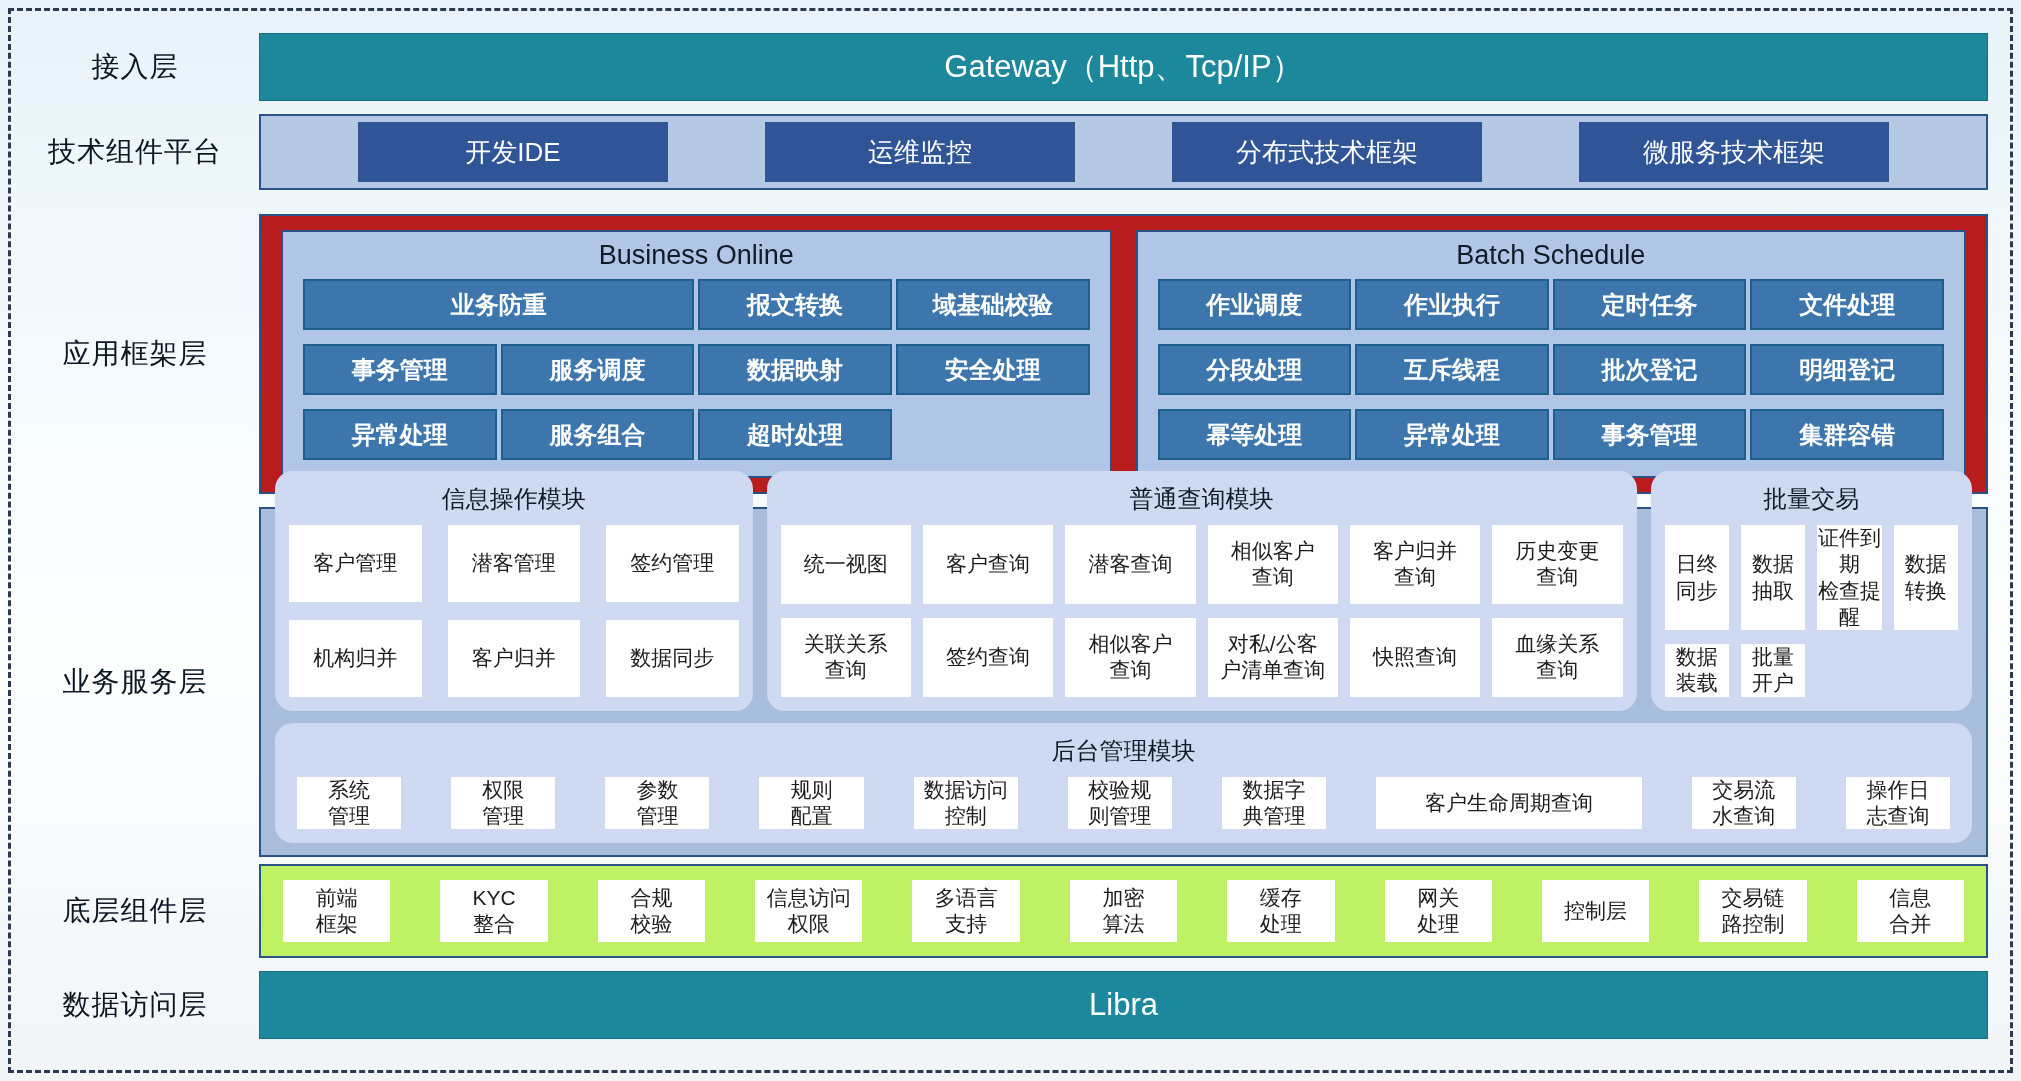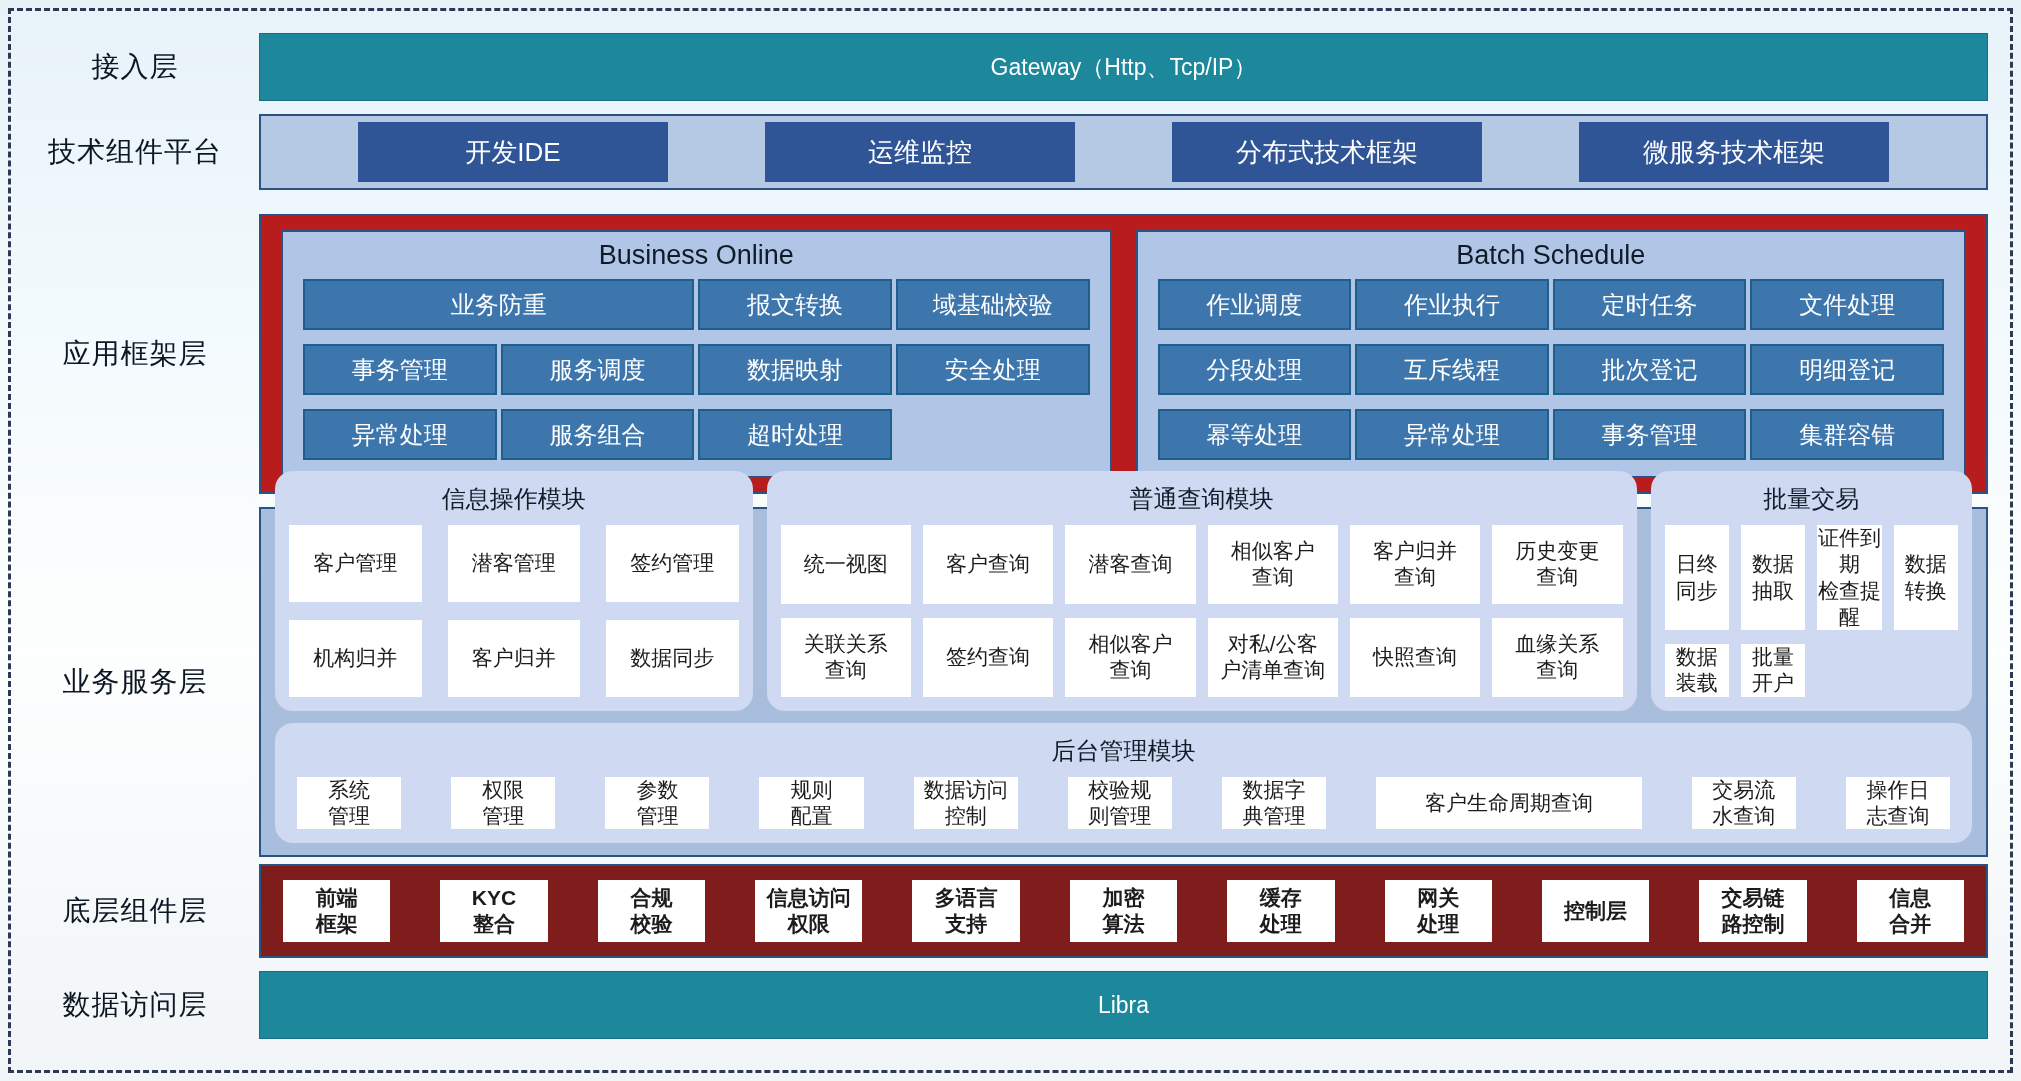--- a/index.html
+++ b/index.html
@@ -15,21 +15,21 @@
   .layer-row{display:flex;align-items:stretch;flex:0 0 auto;}
   .layer-label{
     width:248px;flex:0 0 248px;display:flex;align-items:center;justify-content:center;
     font-size:28px;color:#0c1724;letter-spacing:1px;
   }
   .layer-content{flex:1;margin-right:22px;display:flex;}
 
   
   .teal-bar{
     flex:1;background:#1d879b;border:1px solid #156f80;display:flex;align-items:center;
-    justify-content:center;color:#ffffff;font-size:23px;
+    justify-content:center;color:#ffffff;font-size:31px;
   }
 
   
   .tech-bar{
     flex:1;background:#b5c8e4;border:2px solid #2b5284;display:flex;align-items:center;
     justify-content:space-evenly;
   }
   .tech-btn{
     width:310px;height:60px;background:#2f5597;color:#ffffff;font-size:26px;
     display:flex;align-items:center;justify-content:center;
@@ -42,21 +42,21 @@
   }
   .sub-panel{
     flex:1;border:2px solid #2b5284;background:#b1c5e6;display:flex;flex-direction:column;
     box-sizing:border-box;
   }
   .sub-title{
     text-align:center;font-size:27px;color:#0f1b27;padding:8px 0 2px;flex:0 0 auto;
   }
   .fw-grid{
     flex:1;display:grid;grid-template-columns:repeat(4,1fr);gap:14px 4px;
-    padding:6px 20px 16px;box-sizing:border-box;
+    padding:6px 20px 16px;box-sizing:border-box;font-weight:bold;
   }
   .bo-grid > div:first-child{grid-column:span 2;}
   .fw-btn{
     background:#3d76ad;border:2px solid #1f5f8c;color:#ffffff;font-size:24px;
     display:flex;align-items:center;justify-content:center;box-sizing:border-box;
   }
 
   
   .bs-panel{
     flex:1;background:#a9bedd;border:2px solid #2b5284;padding:12px 14px;
@@ -83,22 +83,22 @@
     white-space:pre-line;box-sizing:border-box;
   }
   .admin-card{flex:0 0 112px;}
   .admin-grid{
     flex:1;display:grid;grid-template-columns:repeat(7,1fr) 2.55fr 1fr 1fr;
     gap:0 50px;padding:0 8px;
   }
 
   
   .base-panel{
-    flex:1;background:#7f1d1d;border:2px solid #2b5284;display:grid;
-    grid-template-columns:repeat(11,1fr);gap:50px;padding:14px 22px;box-sizing:border-box;font-weight:bold;
+    flex:1;background:#bef264;border:2px solid #2b5284;display:grid;
+    grid-template-columns:repeat(11,1fr);gap:50px;padding:14px 22px;box-sizing:border-box;
   }
 
   
   .mt-a{margin-top:0;}    .h-gateway{height:68px;}
   .mt-b{margin-top:13px;} .h-tech{height:76px;}
   .mt-c{margin-top:24px;} .h-fw{height:280px;}
   .mt-d{margin-top:13px;} .h-bs{height:350px;}
   .mt-e{margin-top:7px;}  .h-base{height:94px;}
   .mt-f{margin-top:13px;} .h-data{height:68px;}
 </style>

